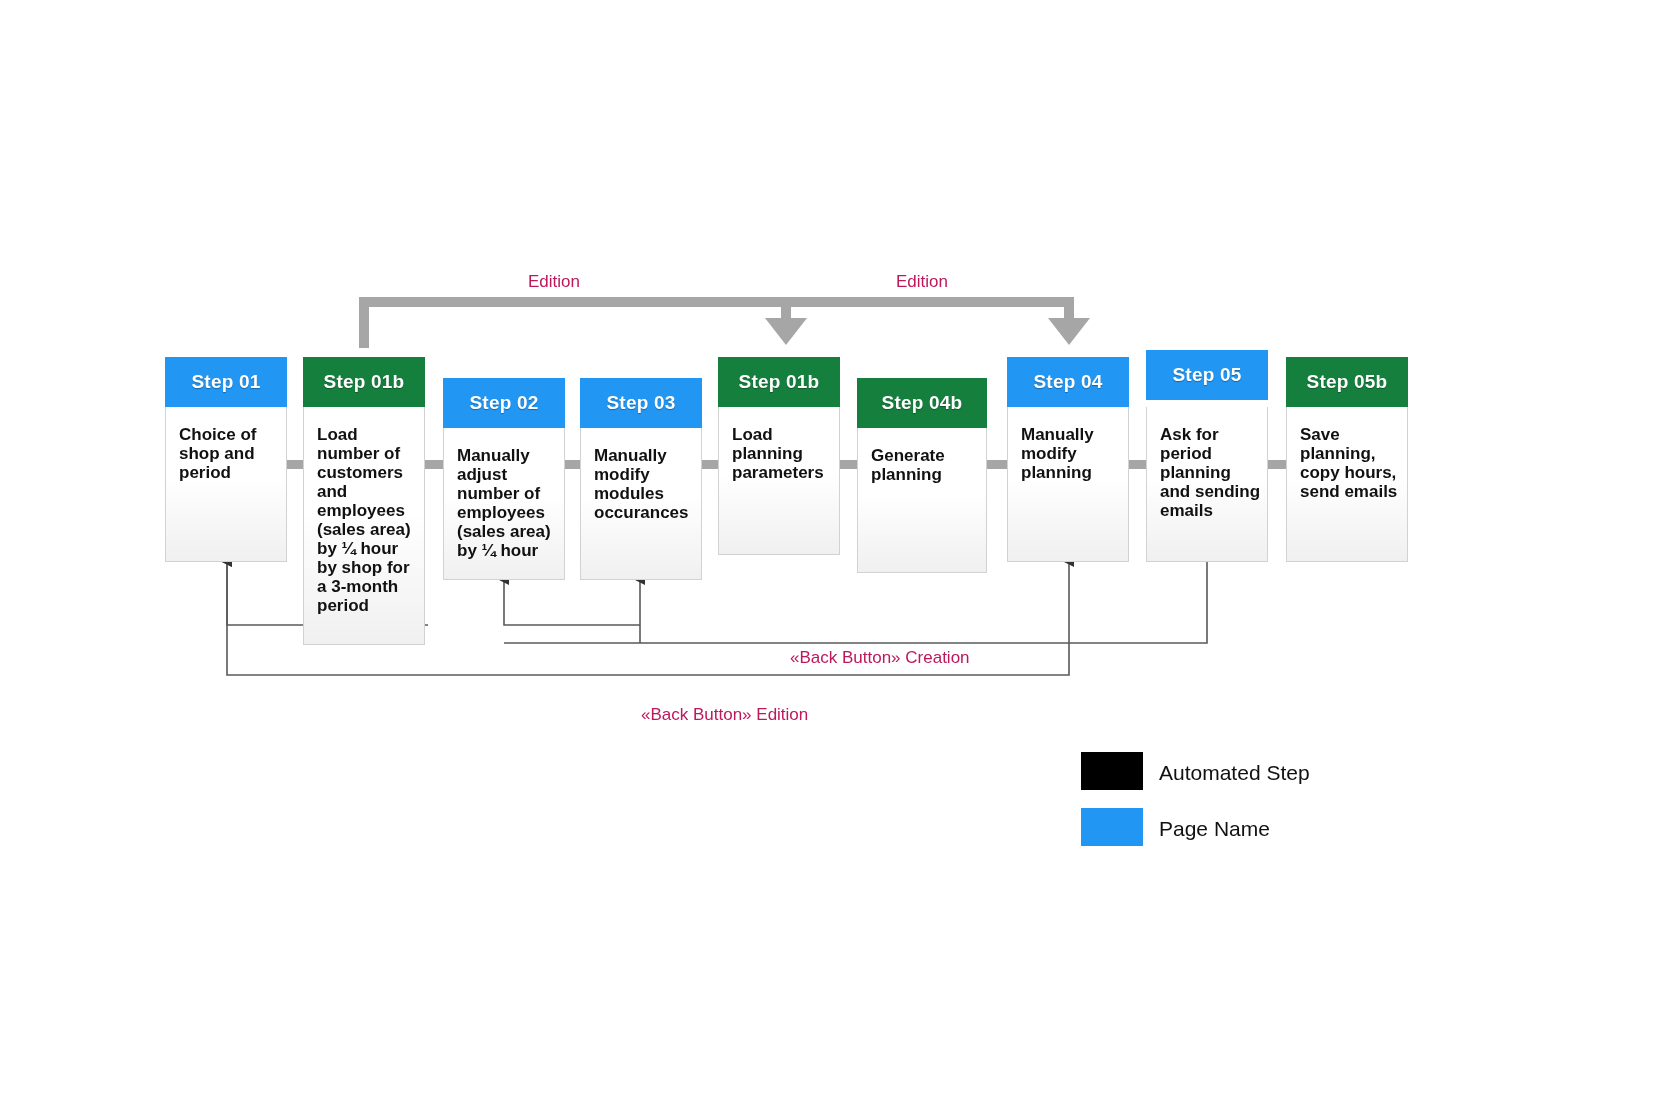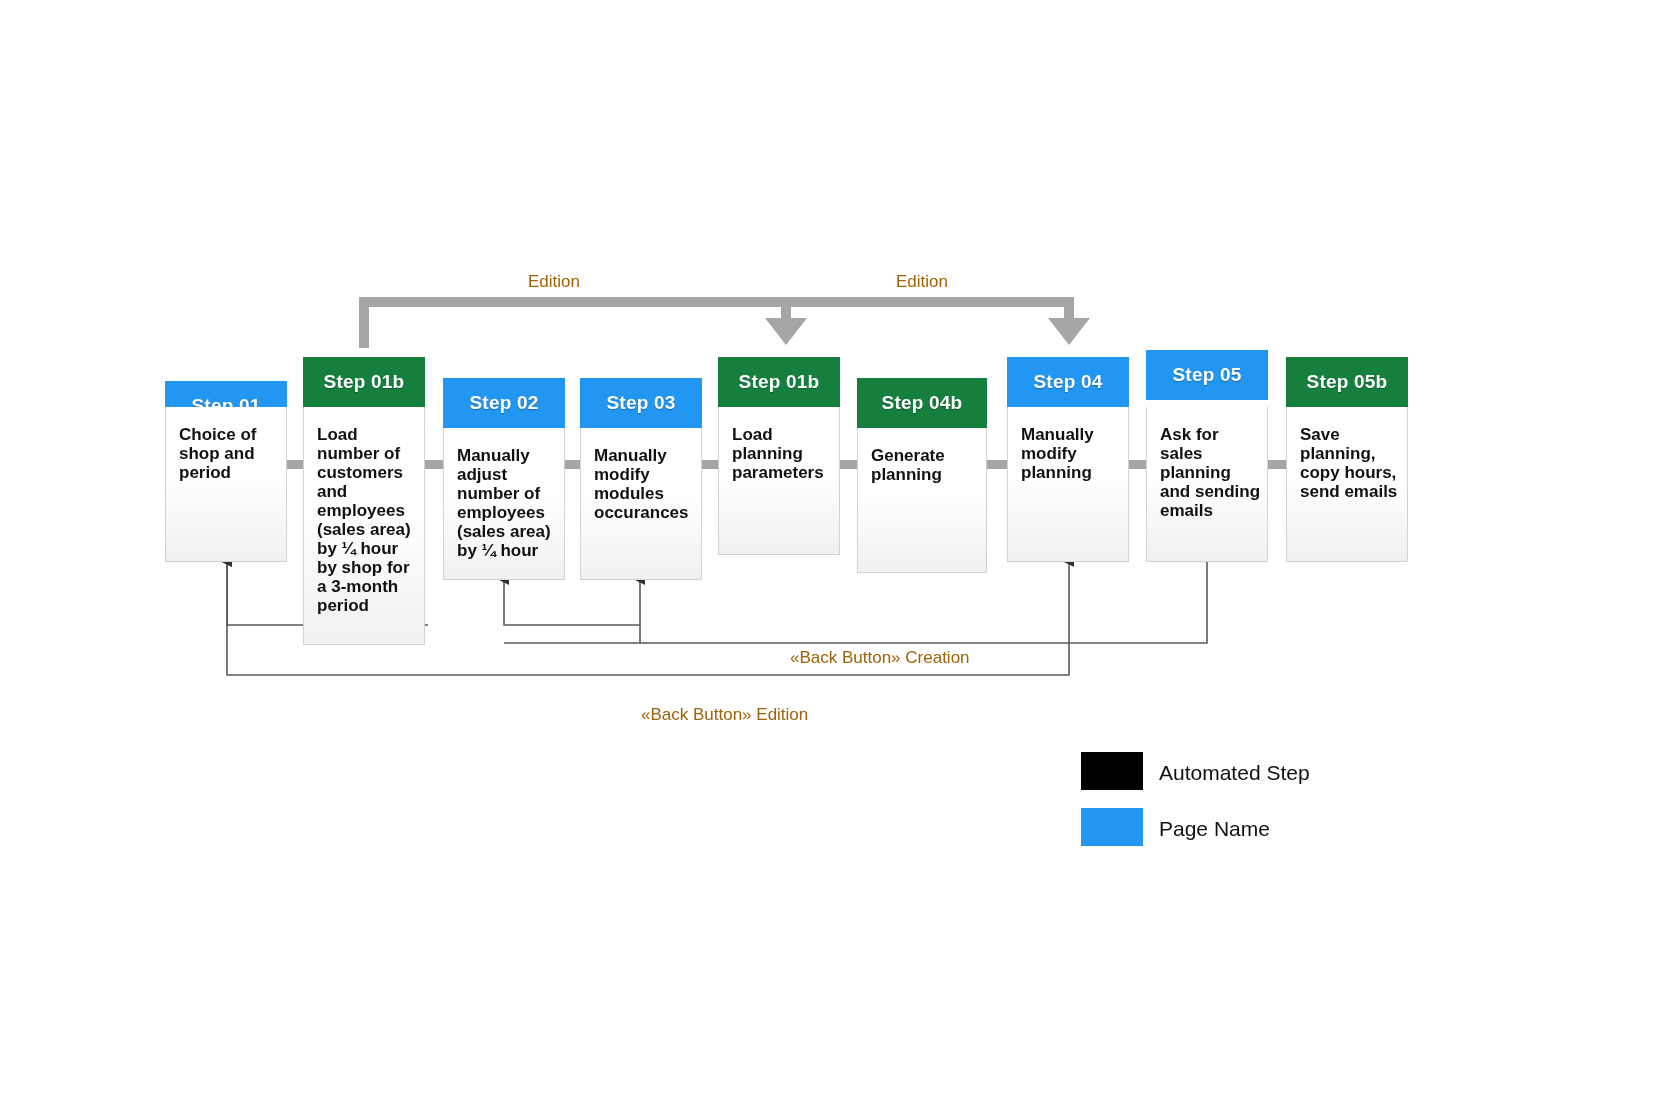--- a/index.html
+++ b/index.html
@@ -67,21 +67,21 @@
   .flow-link {
     position: absolute;
     background: #a6a6a6;
     height: 9px;
   }
 
   
   .edge-label {
     position: absolute;
     font-size: 17px;
-    color: #a16207;
+    color: #be185d;
     white-space: nowrap;
   }
 
   
   .legend-swatch {
     position: absolute;
     width: 62px;
     height: 38px;
   }
   .legend-swatch.black { background: #000000; }
@@ -136,21 +136,21 @@
 
   <div class="flow-link" style="left:285px; top:460px; width:22px;"></div>
   <div class="flow-link" style="left:424px; top:460px; width:22px;"></div>
   <div class="flow-link" style="left:563px; top:460px; width:22px;"></div>
   <div class="flow-link" style="left:700px; top:460px; width:22px;"></div>
   <div class="flow-link" style="left:838px; top:460px; width:22px;"></div>
   <div class="flow-link" style="left:985px; top:460px; width:22px;"></div>
   <div class="flow-link" style="left:1128px; top:460px; width:22px;"></div>
   <div class="flow-link" style="left:1267px; top:460px; width:22px;"></div>
 
-  <div class="step-header blue" style="left:165px; top:357px; width:122px; height:50px;margin-top:24px;">Step 01</div>
+  <div class="step-header blue" style="left:165px; top:357px; width:122px; height:50px;">Step 01</div>
   <div class="step-box" style="left:165px; top:407px; width:122px; height:155px;"></div>
   <div class="step-body" style="left:165px; top:415px; width:102px;">Choice of
 shop and
 period</div>
 
   <div class="step-header black" style="left:303px; top:357px; width:122px; height:50px;">Step 01b</div>
   <div class="step-box" style="left:303px; top:407px; width:122px; height:238px;"></div>
   <div class="step-body" style="left:303px; top:415px; width:122px;">Load
 number of
 customers
@@ -191,21 +191,21 @@
 
   <div class="step-header blue" style="left:1007px; top:357px; width:122px; height:50px;">Step 04</div>
   <div class="step-box" style="left:1007px; top:407px; width:122px; height:155px;"></div>
   <div class="step-body" style="left:1007px; top:415px; width:122px;">Manually
 modify
 planning</div>
 
   <div class="step-header blue" style="left:1146px; top:350px; width:122px; height:50px;">Step 05</div>
   <div class="step-box" style="left:1146px; top:407px; width:122px; height:155px;"></div>
   <div class="step-body" style="left:1146px; top:415px; width:122px;">Ask for
-sales
+period
 planning
 and sending
 emails</div>
 
   <div class="step-header black" style="left:1286px; top:357px; width:122px; height:50px;">Step 05b</div>
   <div class="step-box" style="left:1286px; top:407px; width:122px; height:155px;"></div>
   <div class="step-body" style="left:1286px; top:415px; width:122px;">Save
 planning,
 copy hours,
 send emails</div>

